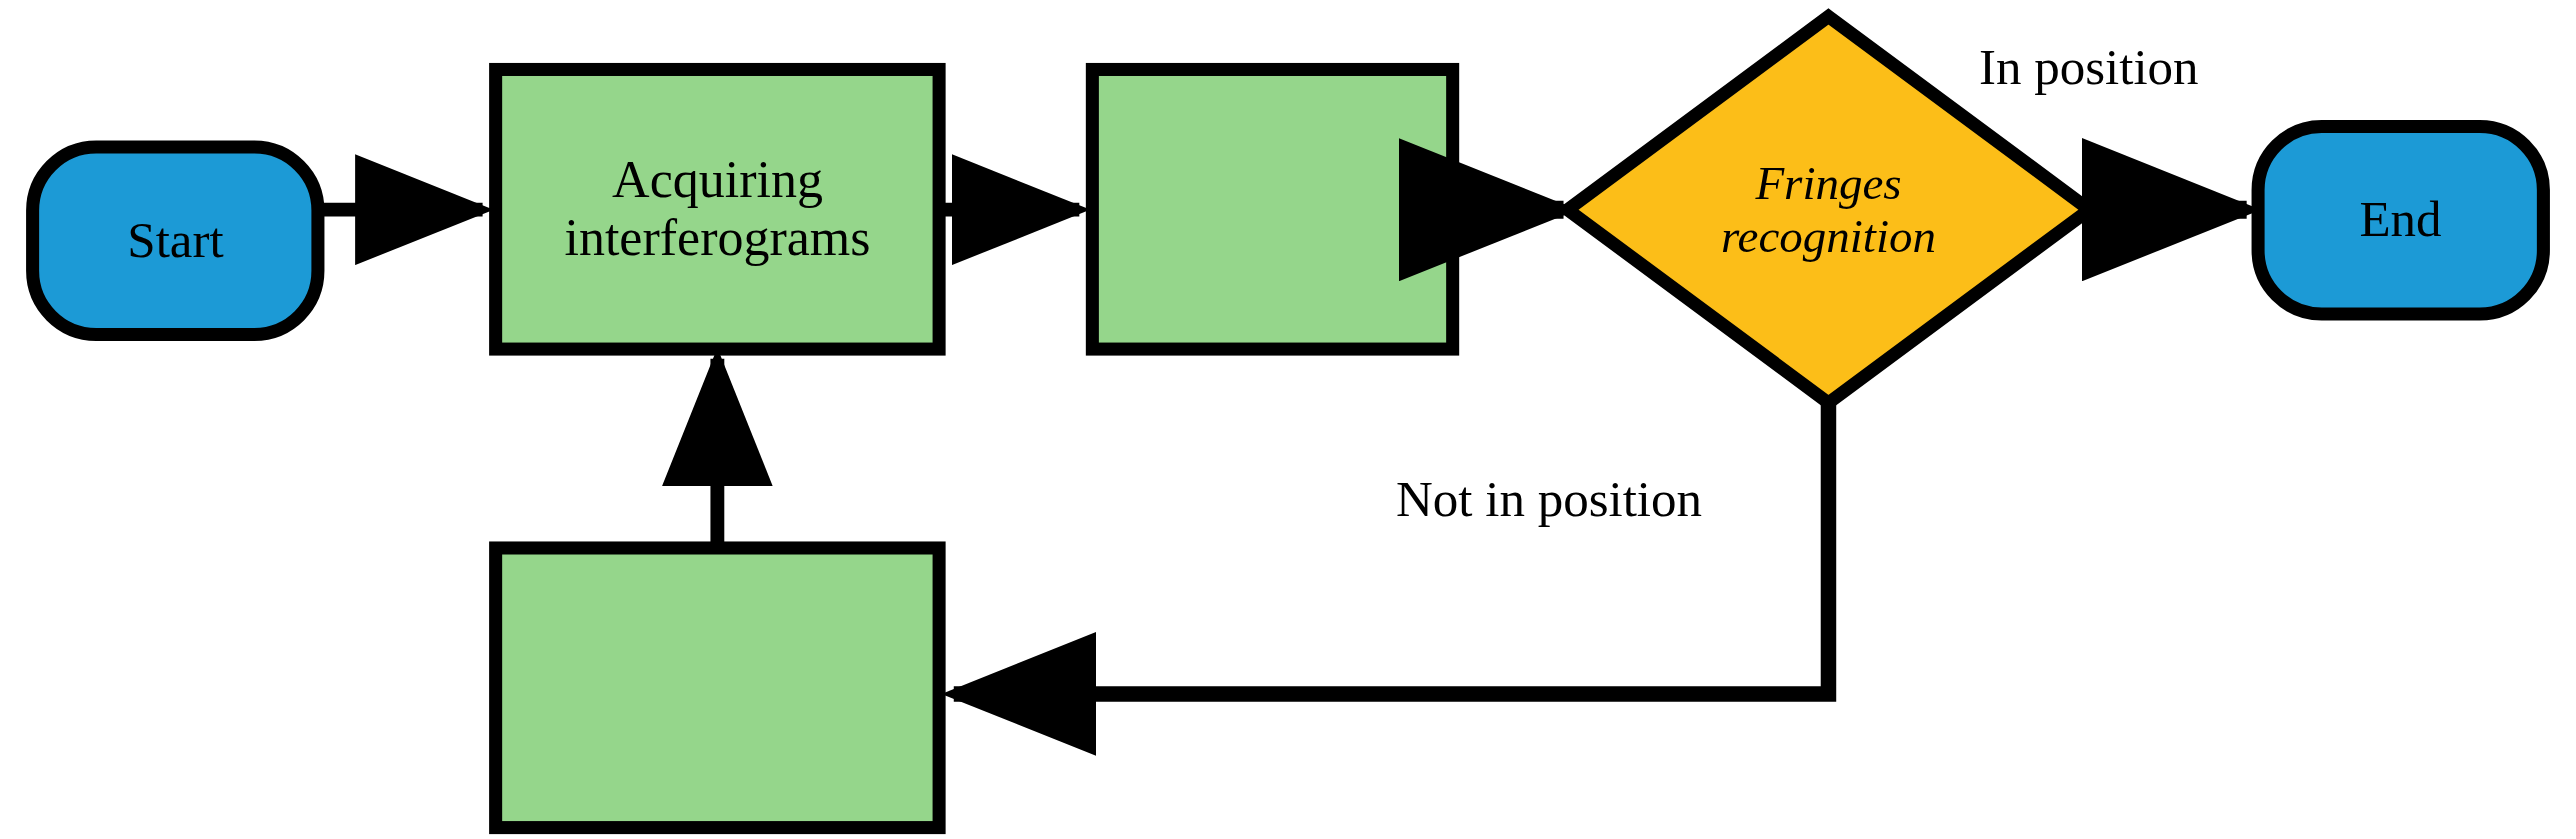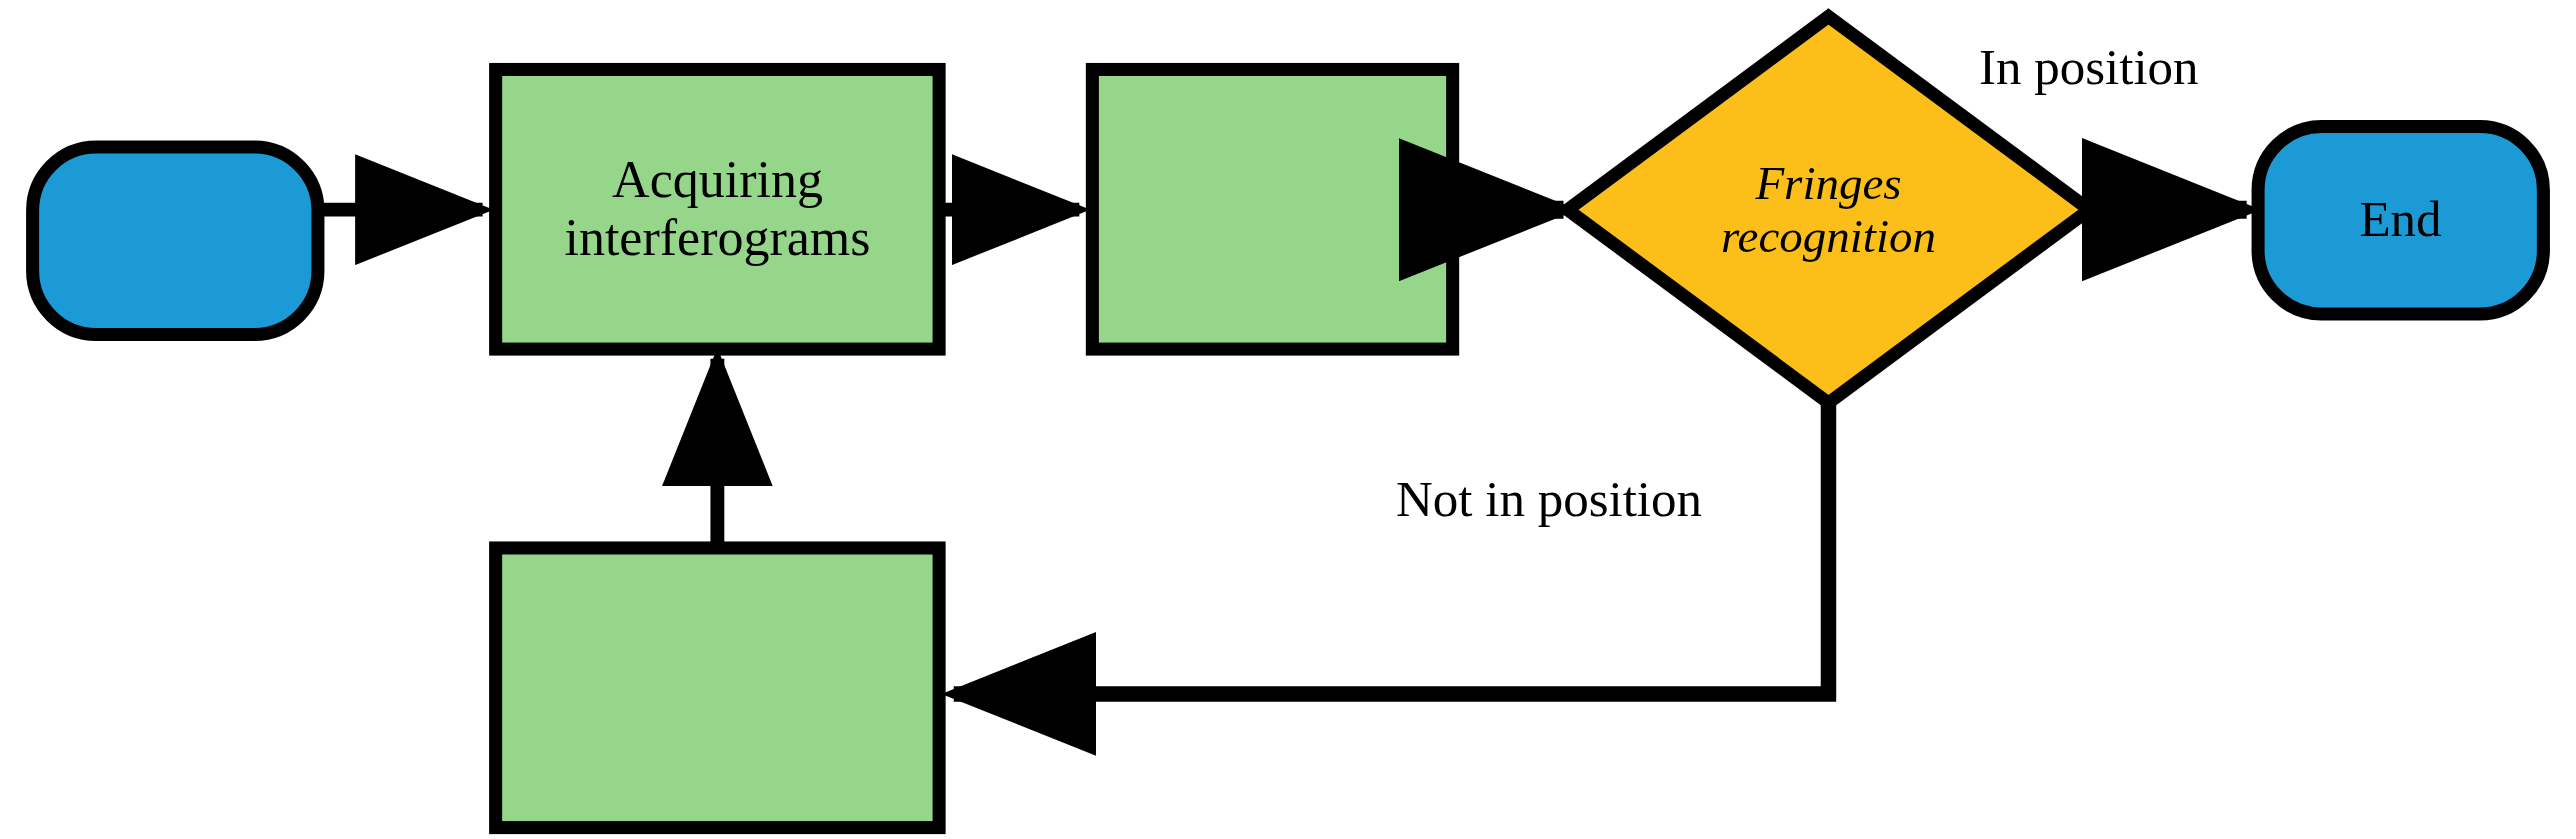--- a/index.html
+++ b/index.html
@@ -75,20 +75,21 @@
 
     <line x1="1784" y1="257" x2="1918" y2="257" stroke="#000000" stroke-width="22" marker-end="url(#arrowhead)"></line>
 
     <line x1="2565" y1="257" x2="2756" y2="257" stroke="#000000" stroke-width="22" marker-end="url(#arrowhead)"></line>
 
     <path d="M 2243 494 L 2243 851 L 1170 851" fill="none" stroke="#000000" stroke-width="19" marker-end="url(#arrowhead)"></path>
 
     <line x1="880" y1="670" x2="880" y2="440" stroke="#000000" stroke-width="17" marker-end="url(#arrowhead)"></line>
   </svg>
 
+  <div class="node-label terminal-label" style="left:33px; top:147px; width:285px; height:187px;">Start</div>
 
   <div class="node-label process-label" style="left:496px; top:69px; width:443px; height:280px;">Acquiring
 interferograms</div>
 
 
   <div class="node-label decision-label" style="left:1600px; top:112px; width:457px; height:196px;">Fringes
 recognition</div>
 
   <div class="node-label terminal-label" style="left:2258px; top:126px; width:285px; height:187px;">End</div>
 

